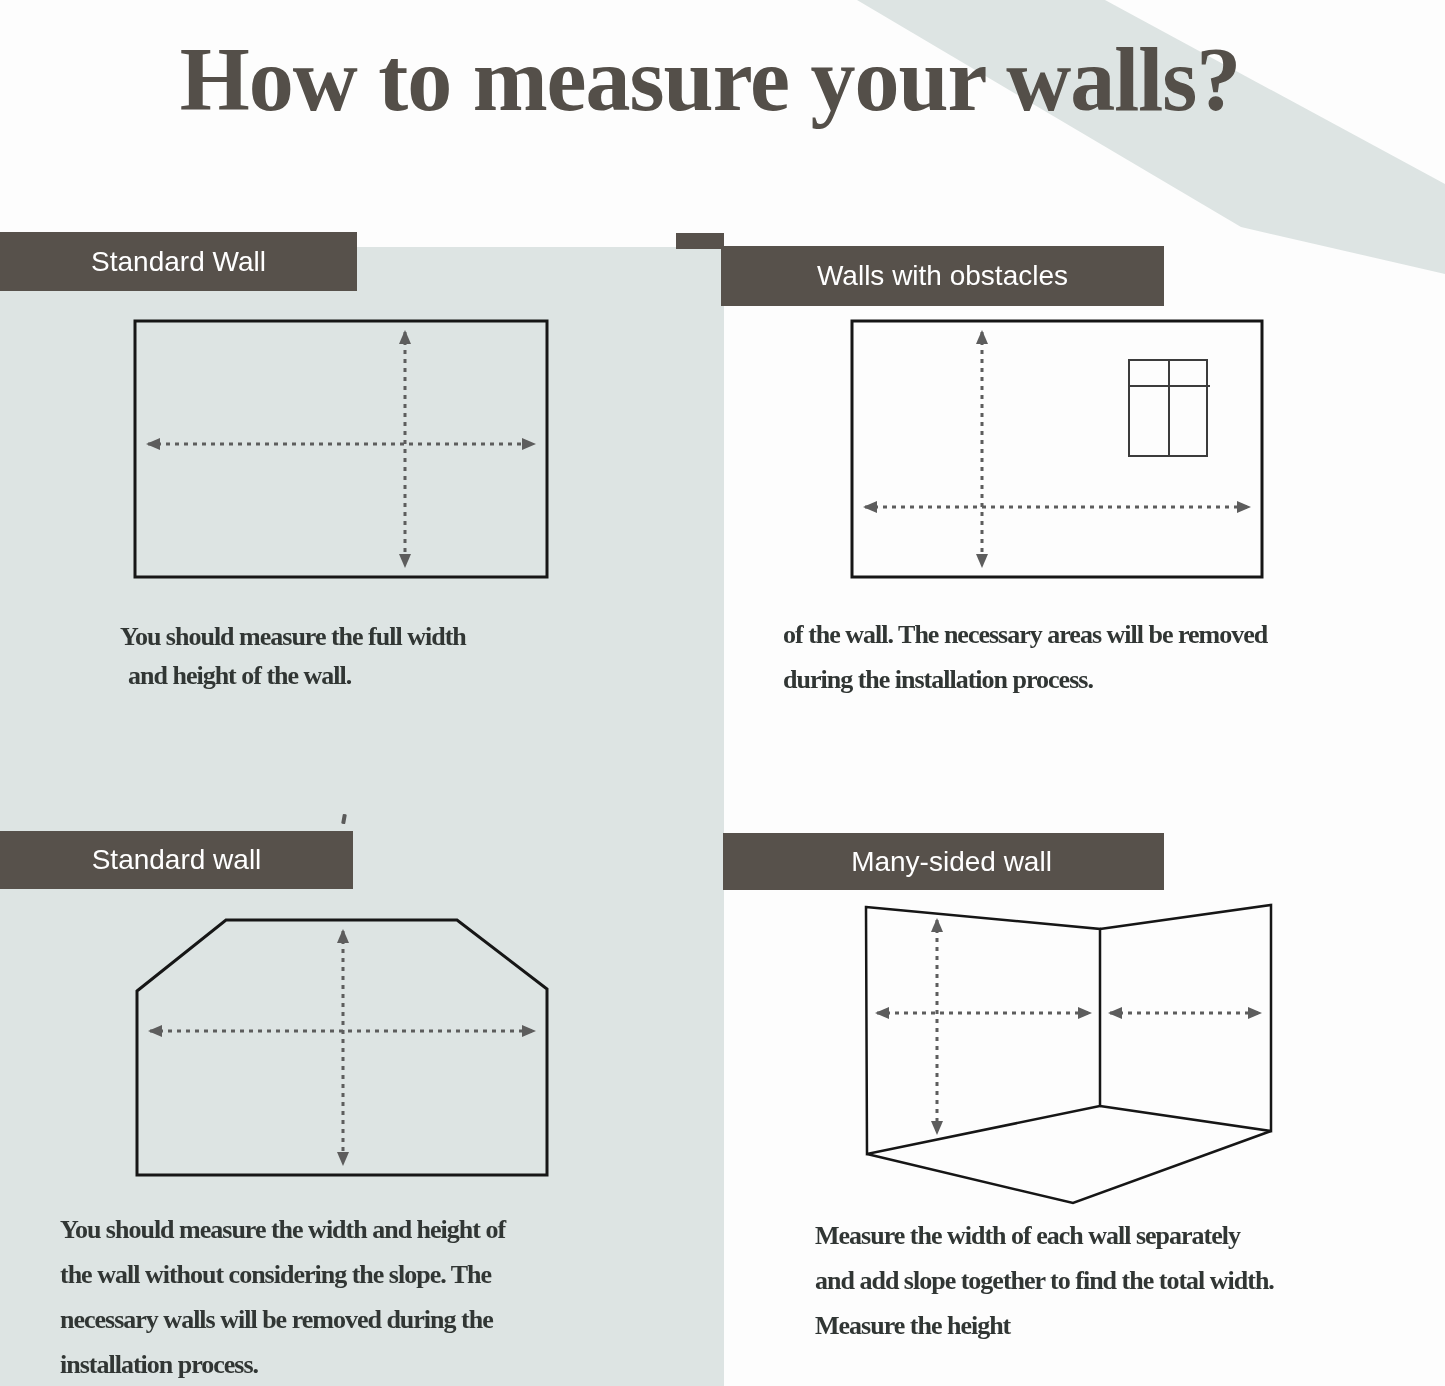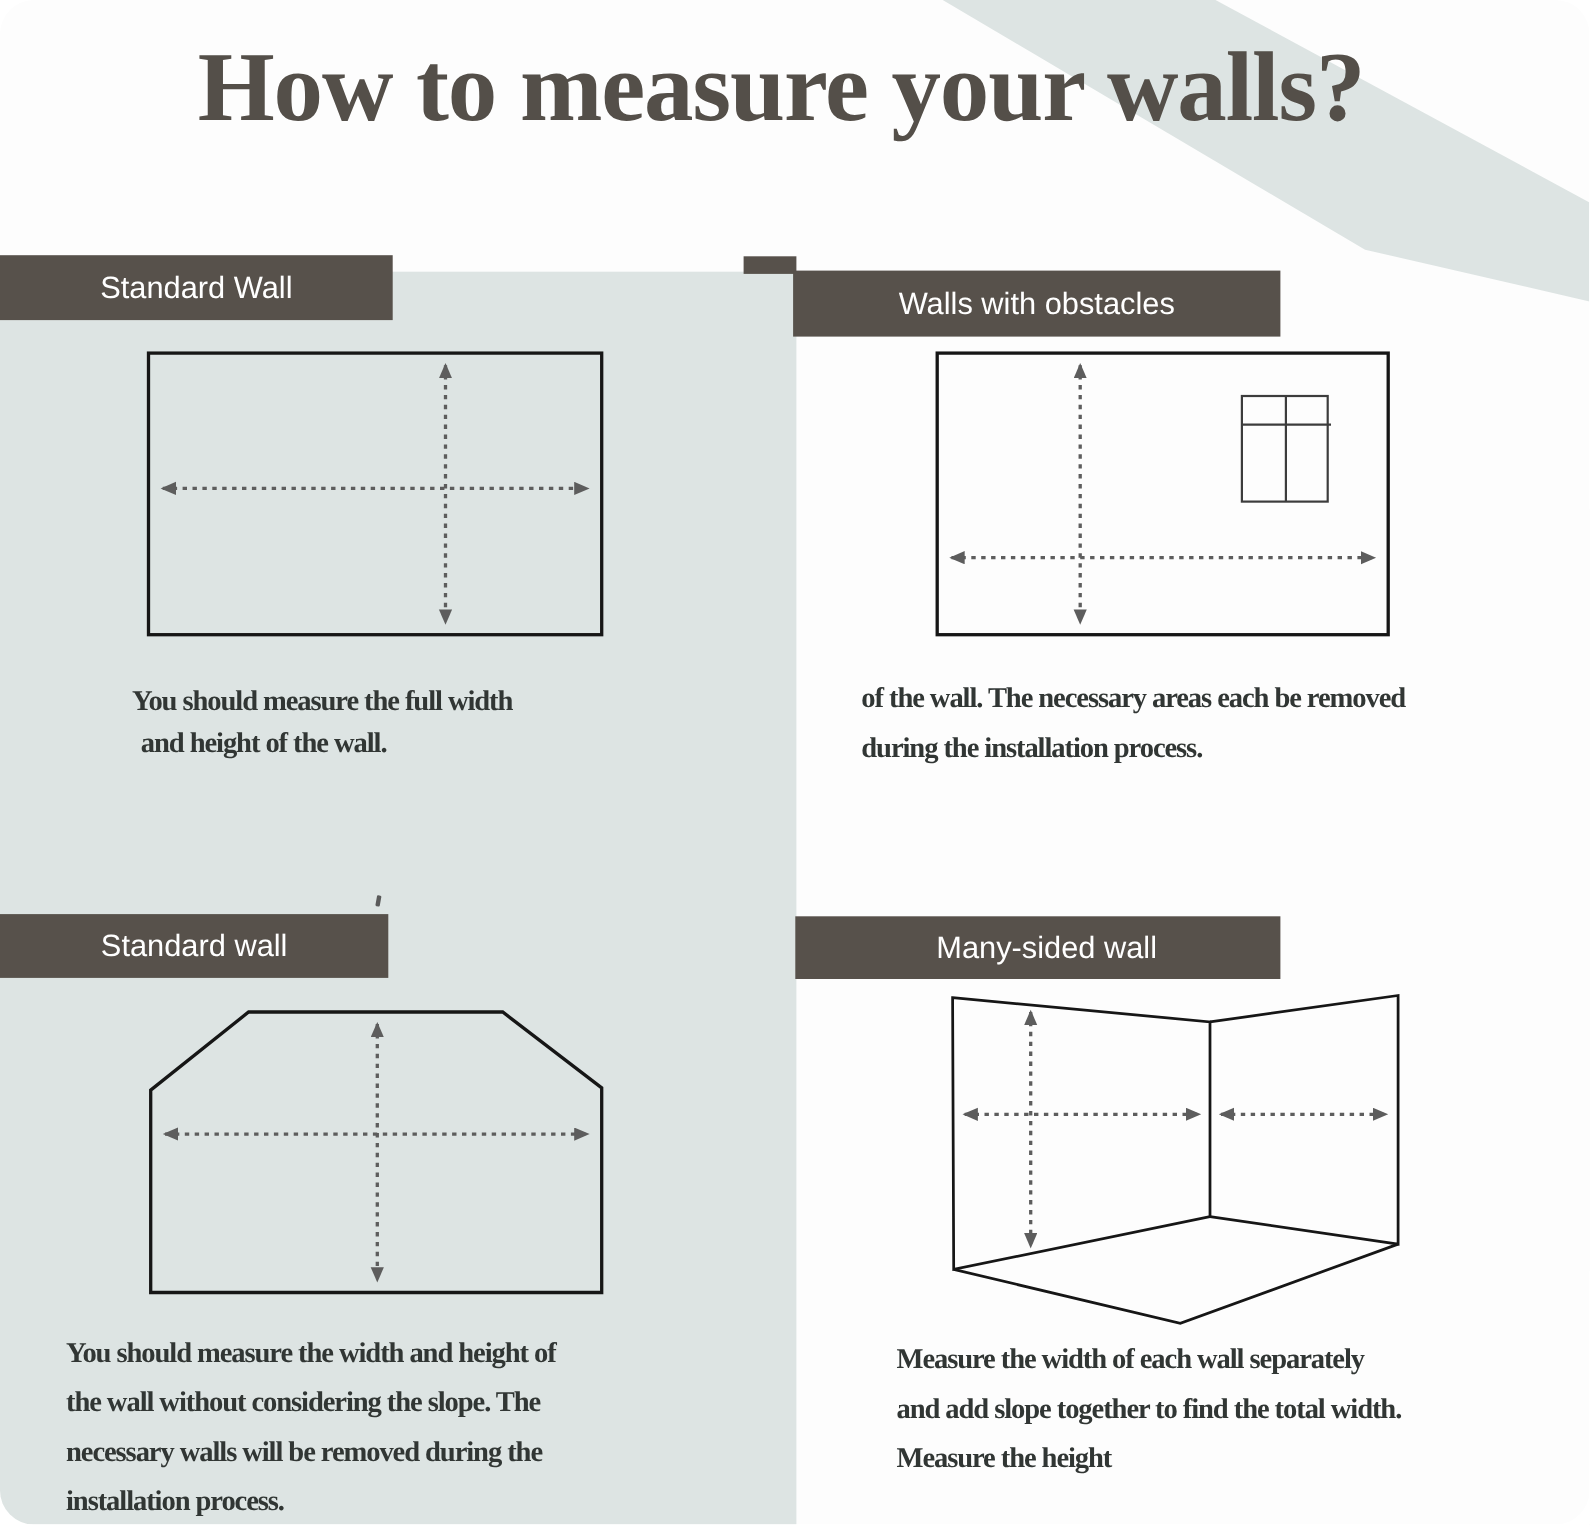--- a/index.html
+++ b/index.html
@@ -1,18 +1,18 @@
 <!DOCTYPE html>
 <html><head>
 <meta charset="utf-8">
 <style>
   html,body{margin:0;padding:0;background:#ffffff;}
   #canvas{
     position:relative;width:1445px;height:1386px;overflow:hidden;
-    background:#fdfdfd;font-family:"Liberation Sans",sans-serif;border-radius:31px;
+    background:#fdfdfd;font-family:"Liberation Sans",sans-serif;
   }
   svg{display:block;}
   .abs{position:absolute;}
   #stripe-svg{left:0;top:0;z-index:0;}
   #left-panel{
     left:0;top:247px;width:724px;height:1139px;
     background:#dde4e3;z-index:1;
   }
   #page-title{
     left:0;top:26px;width:1420px;z-index:2;
@@ -113,21 +113,21 @@
       <line x1="1110" y1="1013" x2="1260" y2="1013" stroke-dasharray="4 5" marker-start="url(#arrow)" marker-end="url(#arrow)"></line>
     </g>
   </svg>
 
   <div id="desc-standard" class="abs desc">
     <div>You should measure the full width</div>
     <div style="padding-left:8px">and height of the wall.</div>
   </div>
 
   <div id="desc-obstacles" class="abs desc">
-    <div>of the wall. The necessary areas each be removed</div>
+    <div>of the wall. The necessary areas will be removed</div>
     <div>during the installation process.</div>
   </div>
 
   <div id="desc-sloping" class="abs desc">
     <div>You should measure the width and height of</div>
     <div>the wall without considering the slope. The</div>
     <div>necessary walls will be removed during the</div>
     <div>installation process.</div>
   </div>
 

